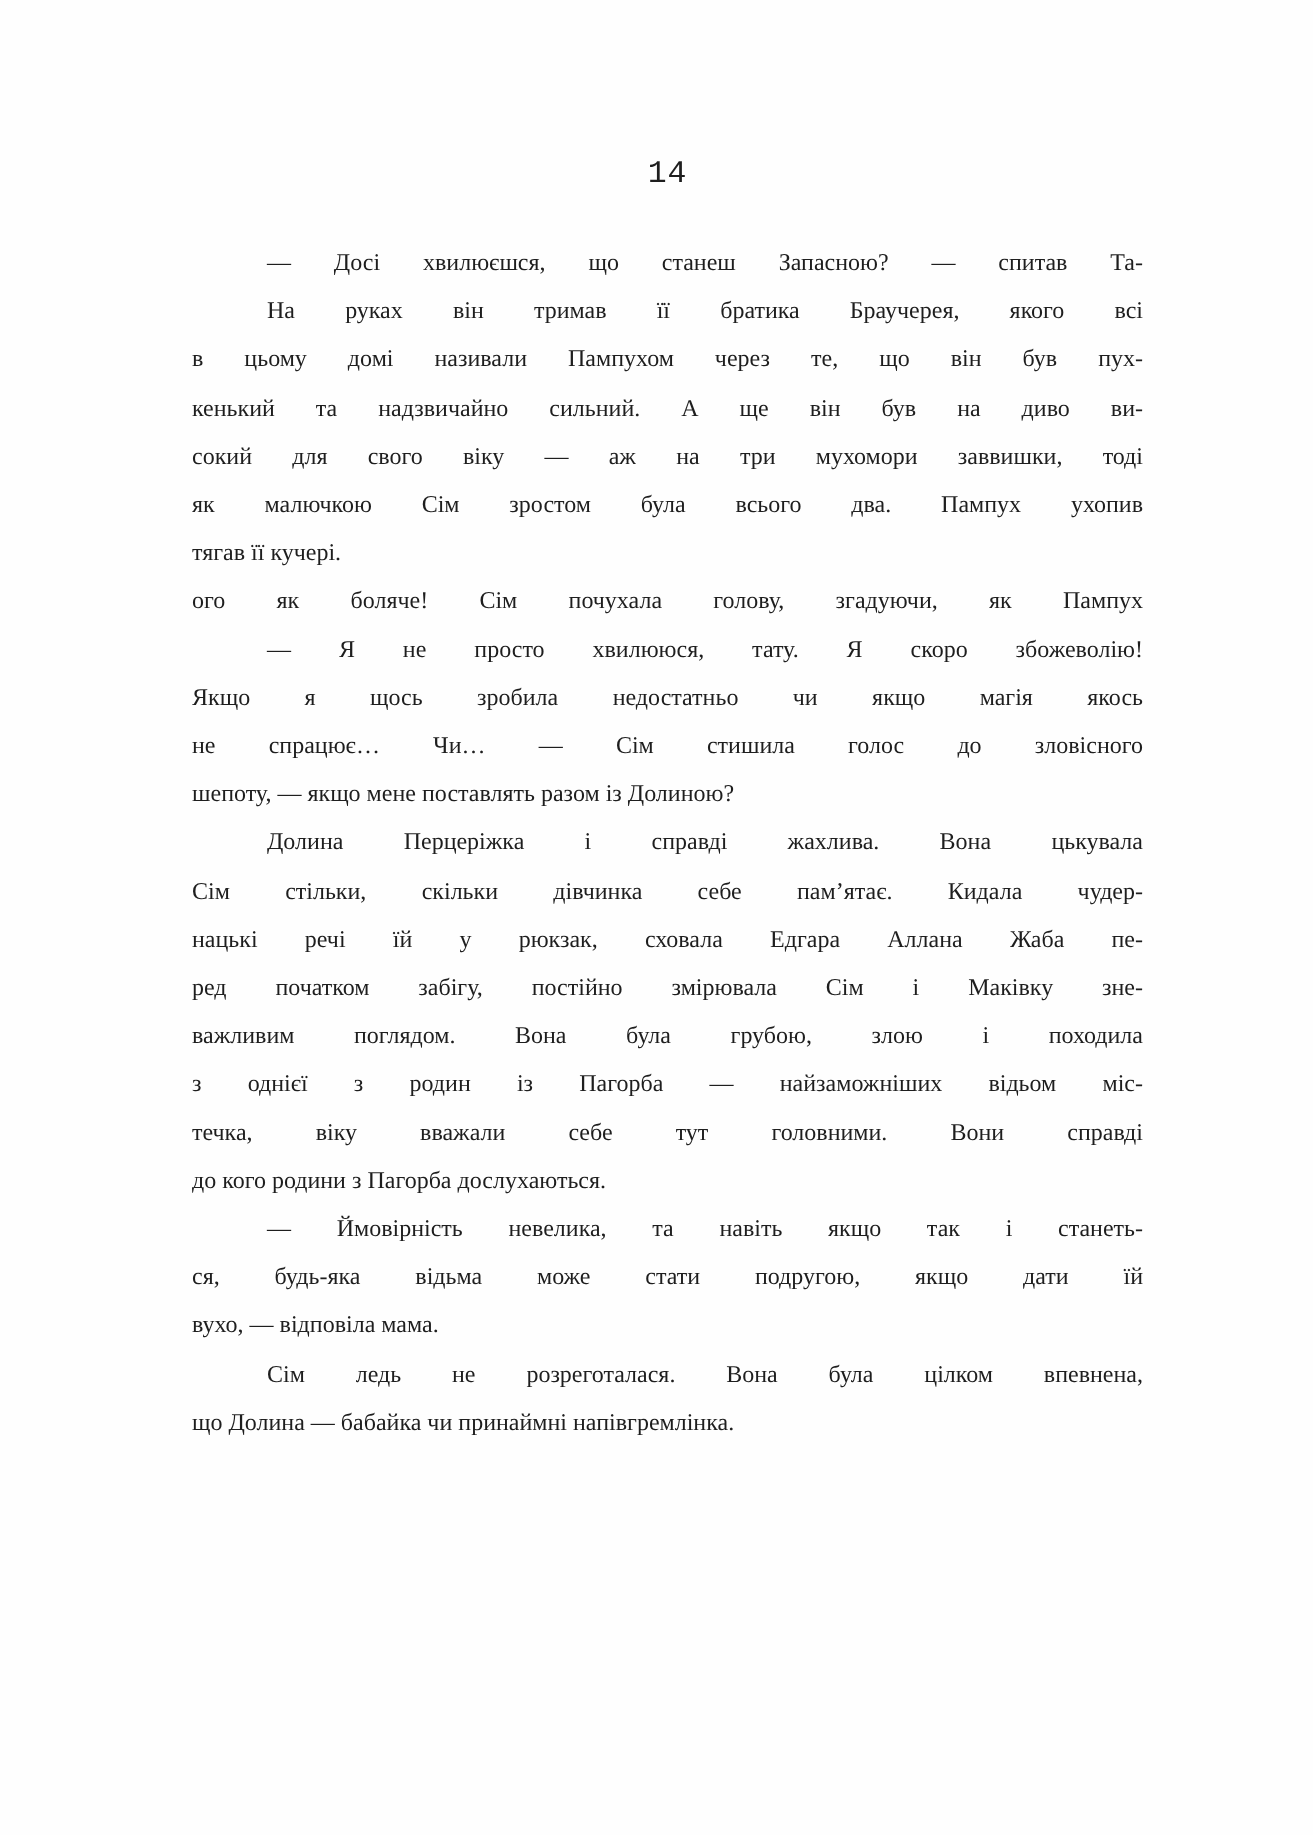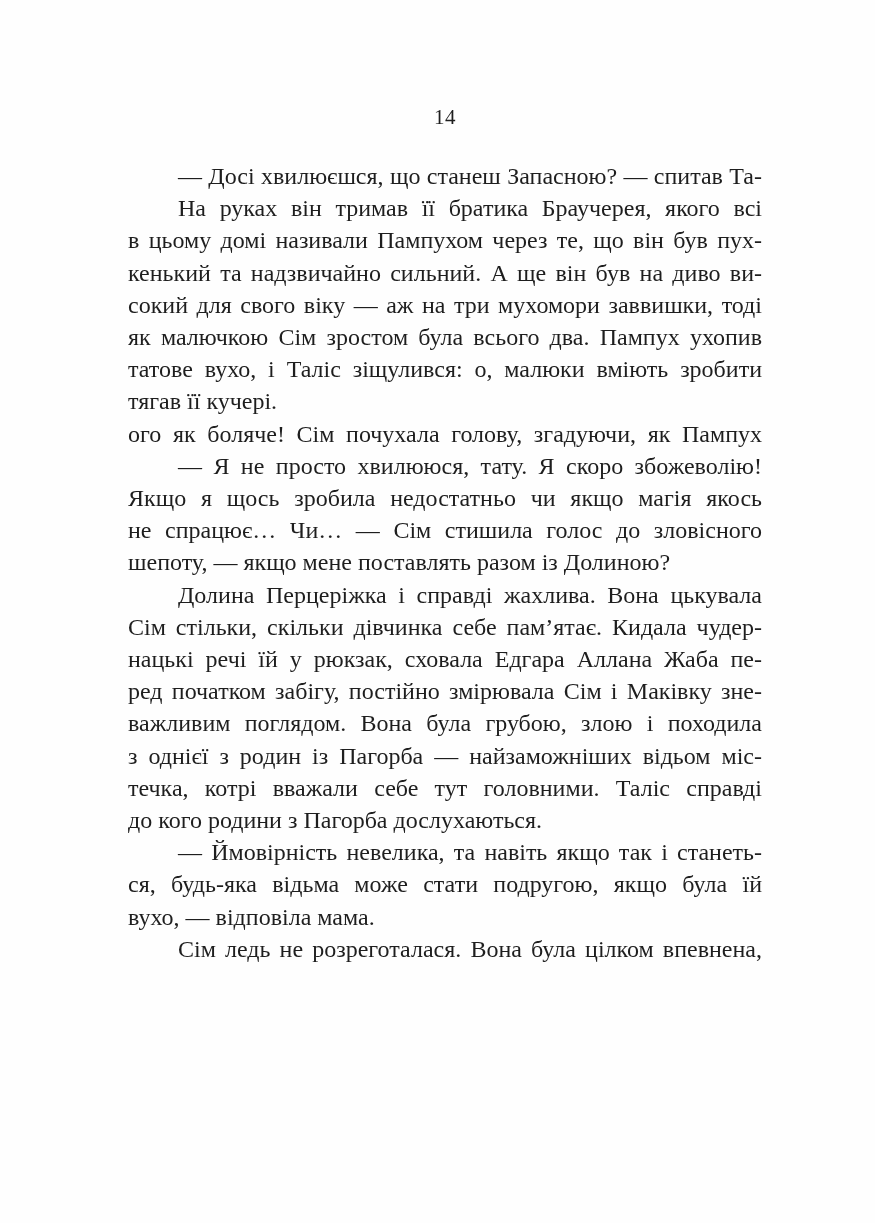--- a/index.html
+++ b/index.html
@@ -21,23 +21,24 @@
     left: 128px;
     top: 104px;
     width: 634px;
   }
   .page-number {
     text-align: center;
     font-size: 21px;
     line-height: 26px;
     margin-bottom: 30px;
     letter-spacing: 0.5px;
+    font-family: Liberation Mono, monospace;
   }
   .text-block {
-    font-size: 24px;
+    font-size: 16px;
   }
   .para {
     margin: 0;
     padding: 0;
   }
   .line {
     line-height: 32.2px;
     text-align: justify;
     text-align-last: justify;
     white-space: normal;
@@ -60,43 +61,43 @@
     <div class="text-block">
         <div class="para">
           <div class="line first"><span>— Досі хвилюєшся, що станеш Запасною? — спитав Та-</span></div>
         </div>
         <div class="para">
           <div class="line first"><span>На руках він тримав її братика Браучерея, якого всі</span></div>
           <div class="line"><span>в цьому домі називали Пампухом через те, що він був пух-</span></div>
           <div class="line"><span>кенький та надзвичайно сильний. А ще він був на диво ви-</span></div>
           <div class="line"><span>сокий для свого віку — аж на три мухомори заввишки, тоді</span></div>
           <div class="line"><span>як малючкою Сім зростом була всього два. Пампух ухопив</span></div>
-          <div class="line"><span>татове вухо, і Таліс зіщулився: о, малюки вміють зробити</span></div>
           <div class="line last"><span>тягав її кучері.</span></div>
           <div class="line"><span>ого як боляче! Сім почухала голову, згадуючи, як Пампух</span></div>
         </div>
         <div class="para">
           <div class="line first"><span>— Я не просто хвилююся, тату. Я скоро </span><span class="it">збожеволію</span><span>!</span></div>
           <div class="line"><span>Якщо я щось зробила недостатньо чи якщо магія якось</span></div>
           <div class="line"><span>не спрацює… Чи… — Сім стишила голос до зловісного</span></div>
           <div class="line last"><span>шепоту, — якщо мене поставлять разом із Долиною?</span></div>
         </div>
         <div class="para">
           <div class="line first"><span>Долина Перцеріжка і справді </span><span class="it">жахлива</span><span>. Вона цькувала</span></div>
           <div class="line"><span>Сім стільки, скільки дівчинка себе пам’ятає. Кидала чудер-</span></div>
           <div class="line"><span>нацькі речі їй у рюкзак, сховала Едгара Аллана Жаба пе-</span></div>
           <div class="line"><span>ред початком забігу, постійно змірювала Сім і Маківку зне-</span></div>
           <div class="line"><span>важливим поглядом. Вона була грубою, злою і походила</span></div>
           <div class="line"><span>з однієї з родин із Пагорба — найзаможніших відьом міс-</span></div>
-          <div class="line"><span>течка, котрі вважали себе тут головними. Таліс справді</span></div>
+          <div class="line"><span>течка, віку вважали себе тут головними. Вони справді</span></div>
           <div class="line last"><span>до кого родини з Пагорба дослухаються.</span></div>
         </div>
         <div class="para">
           <div class="line first"><span>— Ймовірність невелика, та навіть якщо так і станеть-</span></div>
-          <div class="line"><span>ся, будь-яка відьма може стати подругою, якщо була їй</span></div>
+          <div class="line"><span>ся, будь-яка відьма може стати подругою, якщо дати їй</span></div>
           <div class="line last"><span>вухо, — відповіла мама.</span></div>
         </div>
         <div class="para">
           <div class="line first"><span>Сім ледь не розреготалася. Вона була цілком впевнена,</span></div>
+          <div class="line last"><span>що Долина — бабайка чи принаймні напівгремлінка.</span></div>
         </div>
       </div>
   </div>
 </div>
 
 </body></html>

